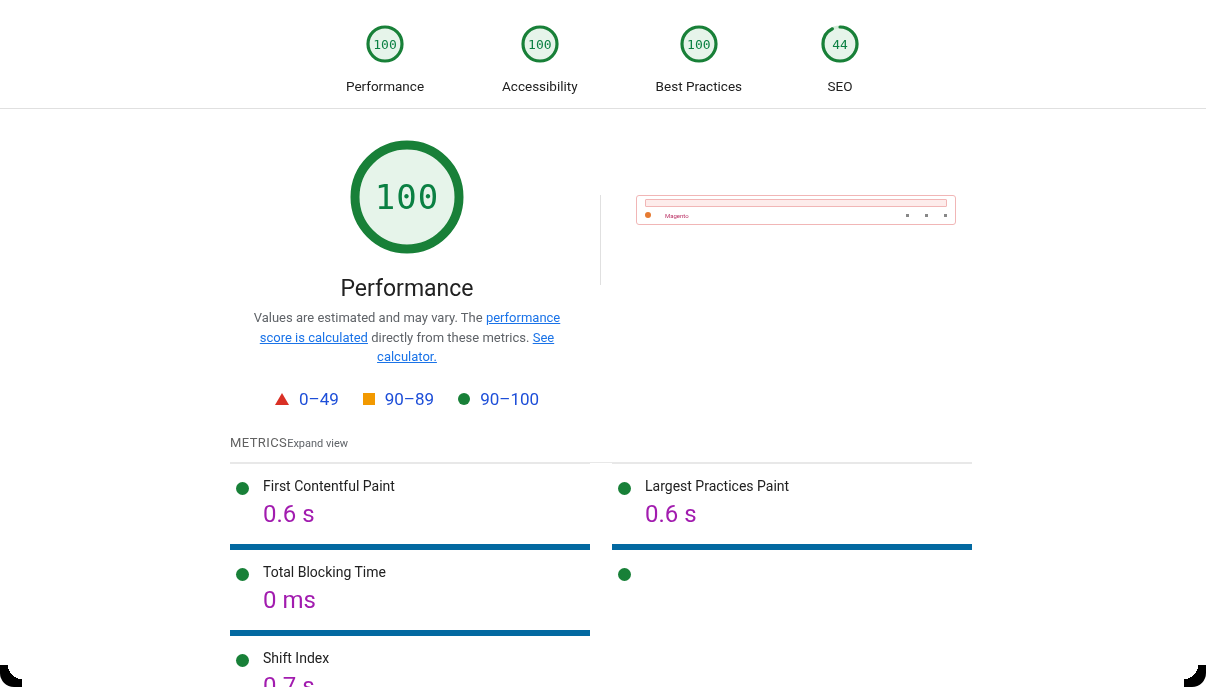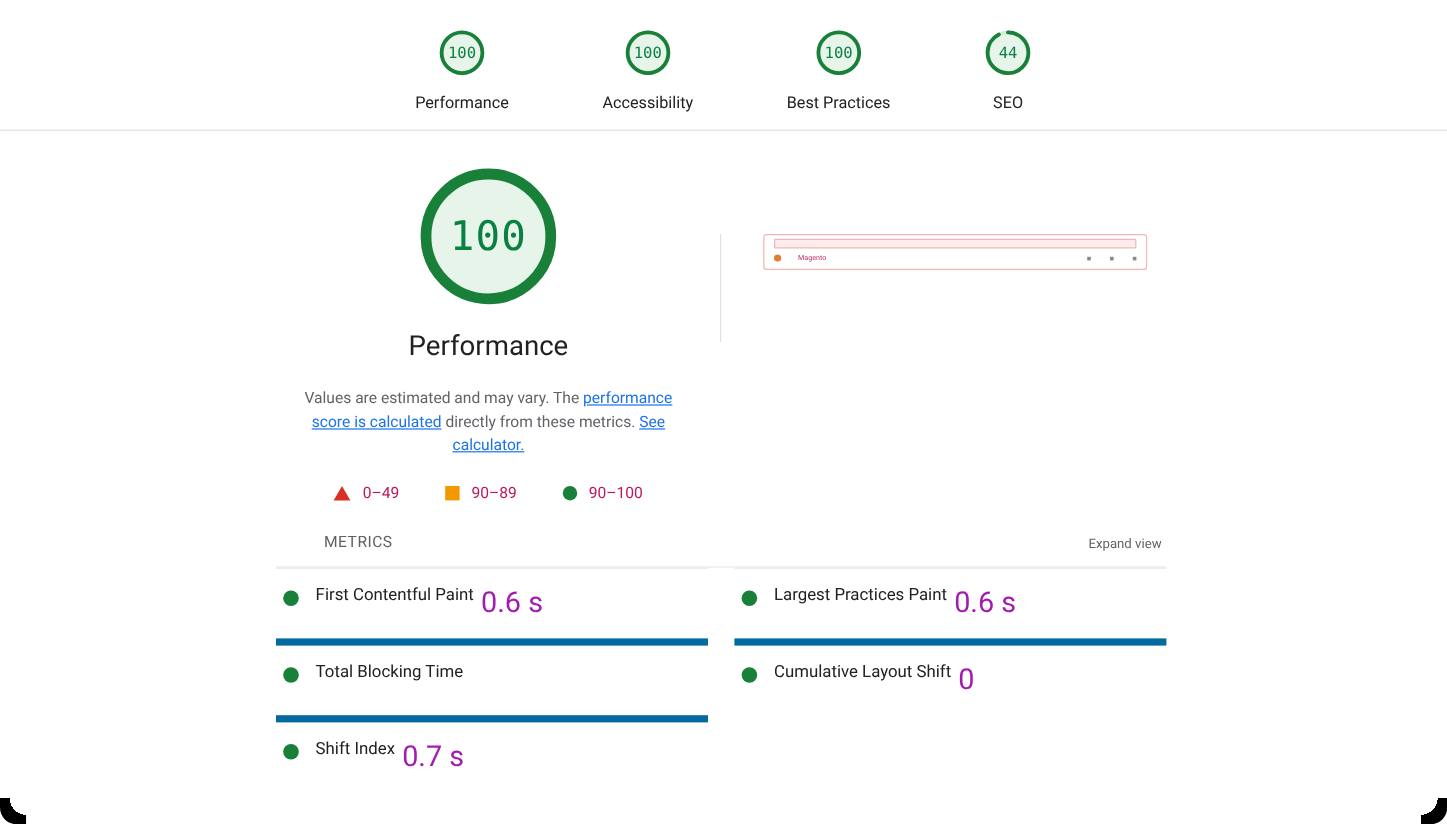--- a/index.html
+++ b/index.html
@@ -43,24 +43,24 @@
 
   .big-gauge { position:relative; width:120px; height:120px; margin:0 auto 18px; }
   .big-gauge svg { transform: rotate(-90deg); }
   .big-gauge-label {
     position:absolute; inset:0; display:flex; align-items:center; justify-content:center;
     font-family: ui-monospace, SFMono-Regular, Menlo, Consolas, monospace;
     font-size:34px; color:#0b8043; letter-spacing:1px;
   }
   .section-title { font-size:23px; color:#212121; font-weight:400; margin-top:14px; }
 
-  .note { font-size:13px; color:#5f6368; margin-top:21px; line-height:1.5; padding:0 8px; }
+  .note { font-size:13px; color:#5f6368; margin-top:6px; line-height:1.5; padding:0 8px; }
   .note a { color:#1a73e8; text-decoration:underline; }
 
-  .legend { display:flex; justify-content:center; gap:38px; margin-top:22px; font-size:13px; color:#be185d; align-items:center; }
+  .legend { display:flex; justify-content:center; gap:24px; margin-top:22px; font-size:17px; color:#1d4ed8; align-items:center; }
   .legend .item { display:flex; align-items:center; gap:10px; }
   .tri { width:0; height:0; border-left:7px solid transparent; border-right:7px solid transparent; border-bottom:12px solid #d93025; }
   .sq { width:12px; height:12px; background:#f29900; }
   .circ { width:12px; height:12px; border-radius:50%; background:#188038; }
 
   
   .shot {
     width:320px; height:30px; margin-left:36px;
     border:1px solid #f1b6b6; border-radius:3px; background:#fff;
     display:flex; align-items:center; padding:0 8px; gap:18px;
@@ -72,35 +72,35 @@
     background:#fdeceb; border:1px solid #f1b6b6; border-radius:1px;
   }
   .shot-inner { margin-top:10px; display:flex; align-items:center; gap:14px; width:100%; }
   .shot-logo { width:6px; height:6px; border-radius:50%; background:#e67b32; }
   .shot-brand { color:#b36; font-size:6px; }
   .shot-spacer { flex:1; }
   .shot-ic { width:3px; height:3px; background:#888; margin-left:2px; }
 
   
   .metrics-header {
-    display:flex; justify-content:space-between; align-items:flex-end;
-    padding:0 238px 0 230px; margin-top:26px;margin-left:40px;
+    display:flex; justify-content:flex-start; align-items:flex-end;
+    padding:0 238px 0 230px; margin-top:26px;
   }
   .metrics-header h3 { font-size:13px; font-weight:400; color:#616161; letter-spacing:0.4px; }
   .expand { font-size:11px; color:#5f6368; cursor:pointer; }
 
   .metrics-grid { display:grid; grid-template-columns: 360px 360px; column-gap:22px; padding:2px 0 0 230px; }
   .metric {
     border-top:6px solid #0369a1;
     padding:14px 6px 16px 6px;
     display:flex; align-items:flex-start; gap:14px;
   }
   .metric:nth-child(1), .metric:nth-child(2) { border-top:1px solid #e8e8e8; }
   .metric .dot { width:13px; height:13px; border-radius:50%; background:#188038; margin-top:4px; flex:none; }
-  .metric-body { display:flex; flex-direction:row; gap:6px; }
+  .metric-body { display:flex; flex-direction:column; gap:6px; }
   .metric-name { font-size:14px; color:#212121; }
   .metric-val { font-size:24px; color:#a21caf; }
 
   
   .metrics-grid::before {
     content:""; grid-column:1 / -1; height:1px; background:#e8e8e8; margin-top:10px;
   }
 </style>
 </head>
 <body>
@@ -210,28 +210,25 @@
     <span class="dot"></span>
     <div class="metric-body">
       <span class="metric-name">Largest Practices Paint</span>
       <span class="metric-val">0.6 s</span>
     </div>
   </div>
   <div class="metric">
     <span class="dot"></span>
     <div class="metric-body">
       <span class="metric-name">Total Blocking Time</span>
-    </div>
-  </div>
-  <div class="metric">
-    <span class="dot"></span>
-    <div class="metric-body">
-      <span class="metric-name">Cumulative Layout Shift</span>
-      <span class="metric-val">0</span>
-    </div>
+      <span class="metric-val">0 ms</span>
+    </div>
+  </div>
+  <div class="metric">
+    <span class="dot"></span>
   </div>
   <div class="metric">
     <span class="dot"></span>
     <div class="metric-body">
       <span class="metric-name">Shift Index</span>
       <span class="metric-val">0.7 s</span>
     </div>
   </div>
 </div>
 

